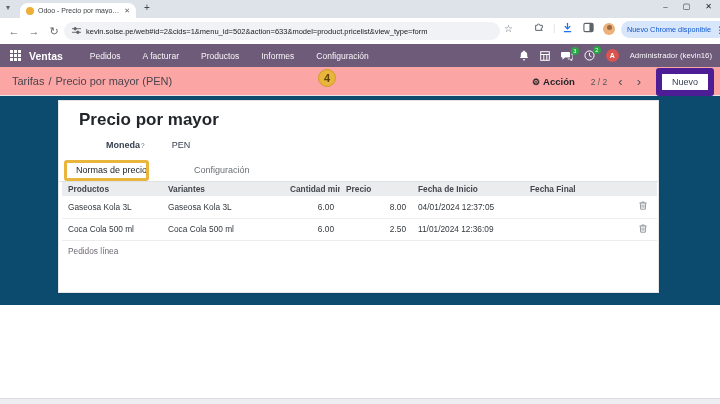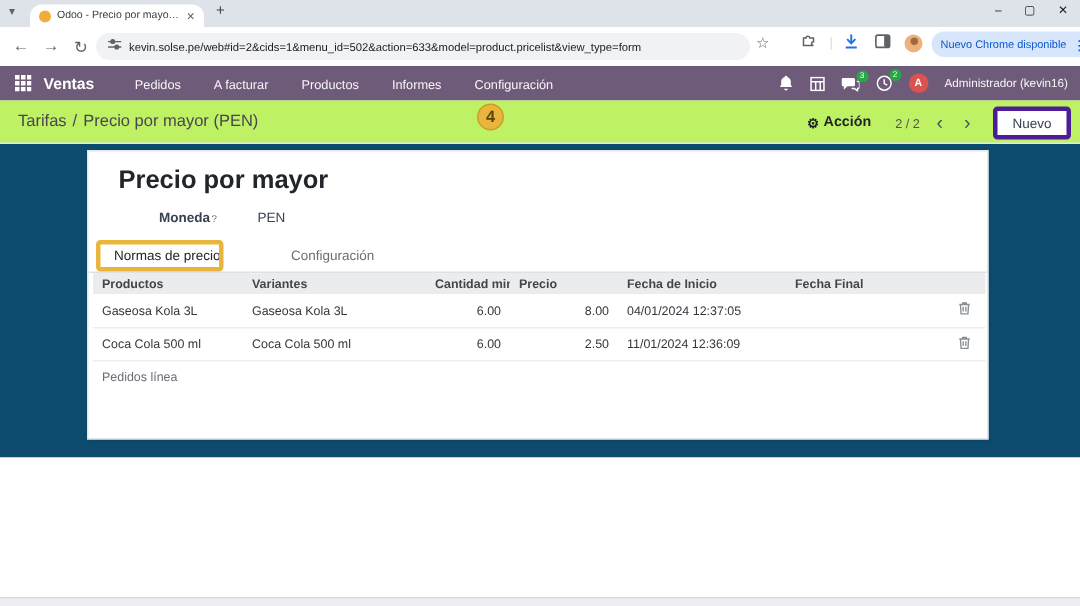--- a/index.html
+++ b/index.html
@@ -48,30 +48,30 @@
   .nav-item { font-size:8.5px; padding:3px 9px; border-radius:2px; cursor:pointer; color:rgba(255,255,255,.95); white-space:nowrap; }
   .systray { position:absolute; right:6px; top:0; height:23px; display:flex; align-items:center; gap:11px; }
   .sys-icon { position:relative; display:flex; cursor:pointer; }
   .badge { position:absolute; top:-4px; right:-6px; min-width:8px; height:8px; border-radius:4px;
     background:var(--badge-green,#28a745); color:#fff; font-size:5.5px; line-height:8px; text-align:center; padding:0 1px; }
   .user-avatar { width:13px; height:13px; border-radius:50%; background:var(--avatar-red,#d9534f);
     color:#fff; font-size:7px; font-weight:bold; display:flex; align-items:center; justify-content:center; cursor:pointer; }
   .user-name { font-size:7.8px; color:rgba(255,255,255,.95); margin-right:2px; cursor:pointer; white-space:nowrap; }
 
   
-  .control-panel { position:absolute; left:0; top:67px; width:720px; height:29px; background:#bef264;
+  .control-panel { position:absolute; left:0; top:67px; width:720px; height:29px; background:#fca5a5;
     border-bottom:1px solid #e4e6e9; display:flex; align-items:center; }
   .breadcrumb { font-size:11px; color:#49454e; margin-left:12px; display:flex; gap:4px; white-space:nowrap; }
   .crumb-link { cursor:pointer; }
   .cp-right { position:absolute; right:6px; top:0; height:29px; display:flex; align-items:center; gap:8px; }
   .action-btn { display:flex; align-items:center; gap:3px; font-size:9.5px; color:#1f2327; font-weight:bold; cursor:pointer; }
   .gear-glyph { font-size:9px; color:#1f2327; }
   .pager-count { font-size:8.5px; color:#555; margin-left:8px; }
   .pager-arrow { font-size:13px; color:#495057; cursor:pointer; padding:0 3px; line-height:1; }
-  .new-btn { font-size:9px; color:#374151; background:#fff; border:3px solid #4c1d95; border-radius:3px;
+  .new-btn { font-size:9px; color:#374151; background:#fff; border:6px solid #4c1d95; border-radius:3px;
     padding:3px 10px; cursor:pointer; margin-left:4px; }
 
   
   .content { position:absolute; left:0; top:96px; width:720px; height:209px; background:#0c4a6e; }
   .sheet { position:absolute; left:58px; top:4px; width:601px; height:193px; background:#fff;
     border:1px solid #e3e5e8; box-shadow:0 1px 2px rgba(0,0,0,.06); }
   .sheet-title { position:absolute; left:20px; top:9px; font-size:17px; font-weight:bold; color:#22262a; }
   .field-row { position:absolute; left:11px; top:39px; display:flex; align-items:baseline; }
   .field-label { font-size:9px; font-weight:bold; color:#374151;padding-left:36px; }
   .field-help { font-size:6.5px; color:#6c757d; vertical-align:super; margin-left:1px; }

